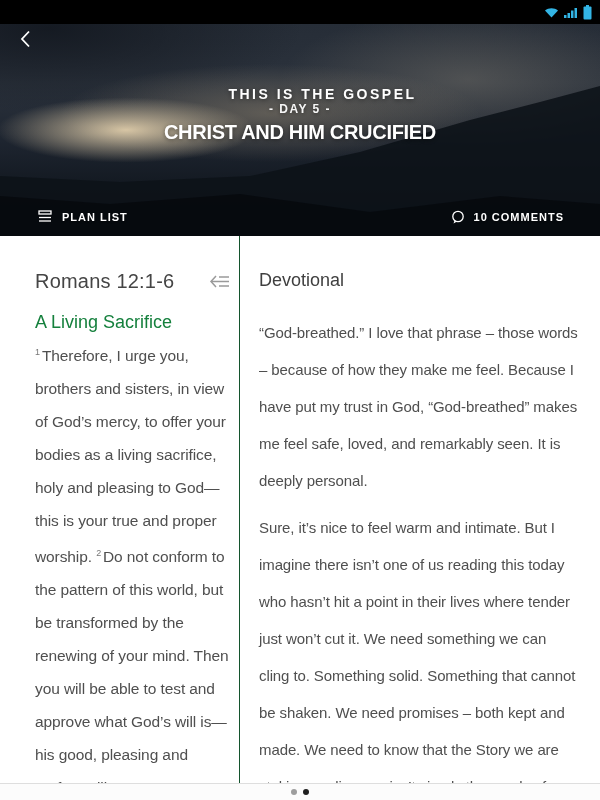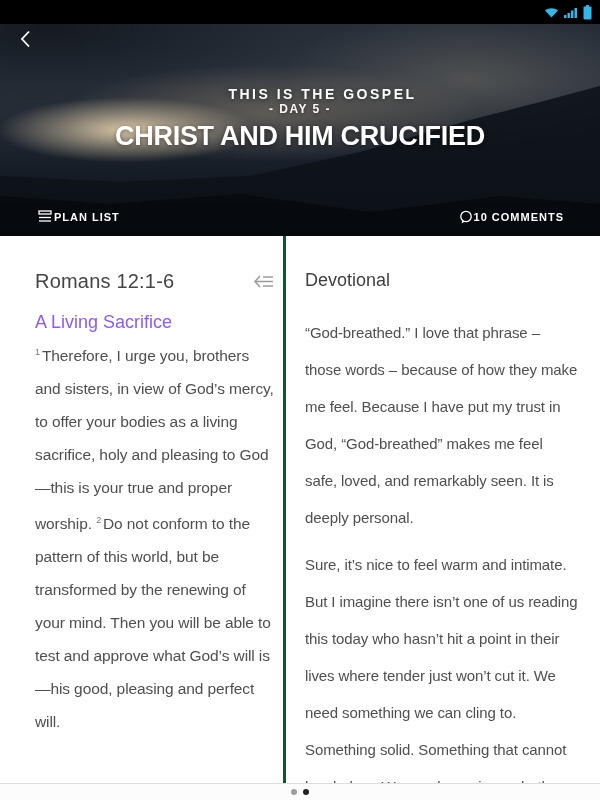--- a/index.html
+++ b/index.html
@@ -20,36 +20,36 @@
       radial-gradient(ellipse 340px 110px at 8% 2%, rgba(20,25,33,0.95), rgba(20,25,33,0) 75%),
       linear-gradient(180deg,#262d37 0%,#2b323c 28%,#1e2530 55%,#121820 78%,#0a0e13 100%);
   }
   .hero-terrain { position:absolute; left:0; top:0; width:100%; height:100%; }
   .hero-inner { position:absolute; inset:0; display:flex; flex-direction:column; color:#fff; }
   .back-btn { position:absolute; left:12px; top:2px; width:26px; height:26px;
     display:flex; align-items:center; justify-content:center; cursor:pointer; }
   .hero-titles { text-align:center; margin-top:62px; text-shadow:0 1px 4px rgba(0,0,0,0.45); }
   .plan-title { font-size:14px; font-weight:bold; letter-spacing:2.5px;margin-left:45px; }
   .day-label  { font-size:12px; font-weight:bold; letter-spacing:1.5px; margin-top:0; opacity:0.95; }
-  .reading-title { font-size:27px; font-weight:bold; letter-spacing:-0.3px; margin-top:5px; }
+  .reading-title { font-size:20px; font-weight:bold; letter-spacing:-0.3px; margin-top:5px; }
   .hero-toolbar { position:absolute; left:0; right:0; bottom:12px; display:flex;
     justify-content:space-between; align-items:center; padding:0 36px 0 38px; }
-  .toolbar-btn { display:flex; align-items:center; color:#fff; font-size:11px;
+  .toolbar-btn { display:flex; align-items:center; gap:8px; color:#fff; font-size:11px;
     font-weight:bold; letter-spacing:1px; cursor:pointer; text-shadow:0 1px 2px rgba(0,0,0,0.5); }
 
   
   .content { height:547px; display:flex; background:#fff; overflow:hidden; }
-  .col-left { width:286px; padding:34px 9px 0 35px; border-right:3px solid #14532d; overflow:hidden; }
+  .col-left { width:240px; padding:34px 9px 0 35px; border-right:1px solid #14532d; overflow:hidden; }
   .col-right { flex:1; padding:34px 22px 0 19px; overflow:hidden; }
 
   .ref-row { display:flex; justify-content:space-between; align-items:center; }
   .ref-title { font-size:20px; color:#454545; letter-spacing:0.2px; }
   .ref-toggle { cursor:pointer; display:flex; align-items:center; }
 
-  .section-heading { font-size:18px; font-weight:400; color:#8b5cf6; margin:19px 0 3px; }
+  .section-heading { font-size:18px; font-weight:400; color:#15803d; margin:19px 0 3px; }
   .verse-para { font-size:15.5px; line-height:33px; color:#4f4f4f; letter-spacing:-0.1px; }
   sup.vnum { font-size:9px; color:#777; margin-right:2px; }
 
   .dev-heading { font-size:18px; font-weight:400; color:#3f3f3f; margin-bottom:23px; }
   .dev-para { font-size:15px; line-height:37px; color:#4f4f4f; letter-spacing:-0.1px;
     margin:0 0 10px 0; }
 
   
   .footer { height:17px; background:#fcfcfc; border-top:1px solid #dedede;
     display:flex; align-items:center; justify-content:center; gap:6px; }

